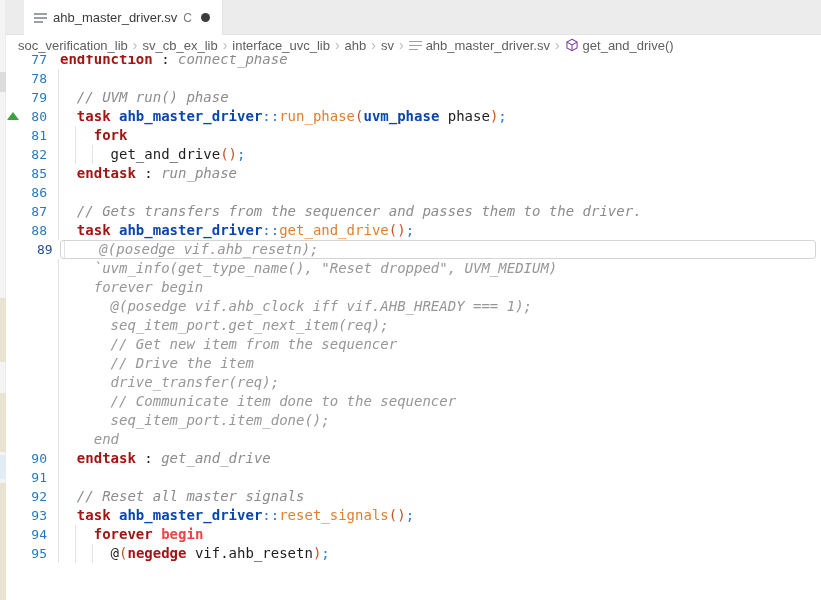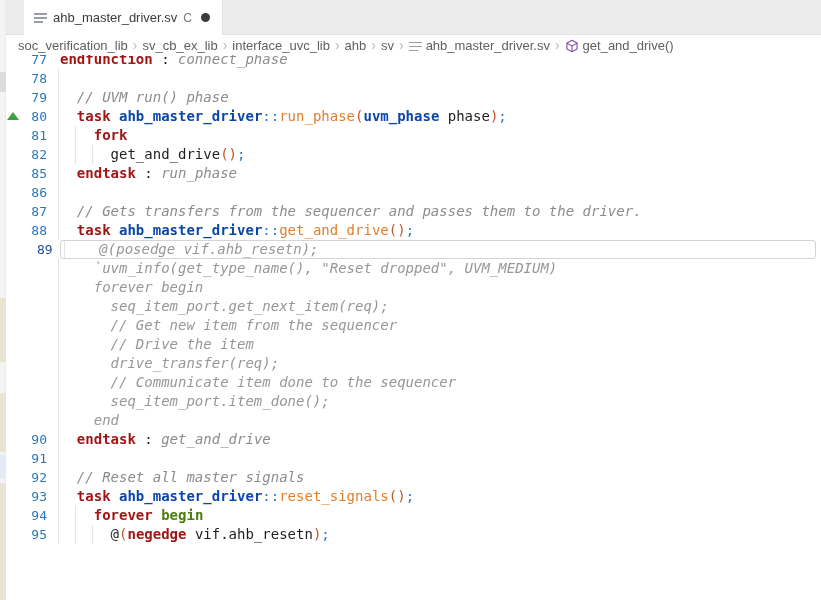--- a/index.html
+++ b/index.html
@@ -23,21 +23,21 @@
 
   .fileicon { display:inline-block; width:13px; height:13px; position:relative; }
   .fileicon i { position:absolute; left:0; height:1.5px; background:#9a9ea6; width:13px; }
   .fileicon i:nth-child(1){ top:2px; } .fileicon i:nth-child(2){ top:6px; }
   .fileicon i:nth-child(3){ top:10px; width:9px; }
 
   
   .breadcrumbs { position:relative; z-index:3; background:#ffffff; height:20px;
                  display:flex; align-items:center; padding-left:18px;
                  font-size:13px; color:#5f5f5f; white-space:nowrap; }
-  .crumb { display:inline-flex; align-items:flex-end; gap:4px; cursor:pointer; }
+  .crumb { display:inline-flex; align-items:center; gap:4px; cursor:pointer; }
   .crumb-sep { color:#b8b8b8; margin:0 5px; font-size:14px; }
   .method-svg { width:14px; height:14px; }
 
   
   .editor { position:relative; z-index:1; }
   .lines { margin-top:-5px; }
   .row { position:relative; display:flex; height:19px; line-height:19px;
          font-family:"DejaVu Sans Mono", monospace; }
   .gutter { position:relative; flex:0 0 60px; }
   .lnum { font-size:13px; color:#2878be; text-align:right; padding-right:13px; }
@@ -45,21 +45,21 @@
   .marker { position:absolute; left:7px; top:5px; width:0; height:0;
             border-left:6px solid transparent; border-right:6px solid transparent;
             border-bottom:8px solid #3ba33b; cursor:pointer; }
   .code { position:relative; flex:1; white-space:pre; font-size:14px; }
   .guide { position:absolute; top:0; bottom:0; width:1px; background:#e3e3e3; }
   .row.current::after { content:""; position:absolute; left:60px; right:5px; top:0;
                         bottom:0; border:1px solid #d4d4d4; border-radius:3px;
                         pointer-events:none; }
   
   .tk-kw  { color:#a31515; font-weight:bold; }
-  .tk-kwb { color:#4d7c0f; font-weight:bold; }
+  .tk-kwb { color:#ef4444; font-weight:bold; }
   .tk-typ { color:#0a46ad; font-weight:bold; }
   .tk-fn  { color:#e0802e; }
   .tk-op  { color:#2d7ad2; }
   .tk-par { color:#c2552b; }
   .tk-pln { color:#1e1e1e; }
   .tk-cmt { color:#8c8c8c; font-style:italic; }
   .tk-lbl { color:#8c8c8c; font-style:italic; }
   .tk-gh  { color:#979797; font-style:italic; }
 </style>
 </head>
@@ -203,20 +203,26 @@
       <div class="row">
         <div class="gutter">
           <div class="lnum"></div>
         </div>
         <div class="code"><span class="guide" style="left: calc(0ch - 2px);"></span><span class="tk-gh">    forever begin</span></div>
       </div>
       <div class="row">
         <div class="gutter">
           <div class="lnum"></div>
         </div>
+        <div class="code"><span class="guide" style="left: calc(0ch - 2px);"></span><span class="tk-gh">      @(posedge vif.ahb_clock iff vif.AHB_HREADY === 1);</span></div>
+      </div>
+      <div class="row">
+        <div class="gutter">
+          <div class="lnum"></div>
+        </div>
         <div class="code"><span class="guide" style="left: calc(0ch - 2px);"></span><span class="tk-gh">      seq_item_port.get_next_item(req);</span></div>
       </div>
       <div class="row">
         <div class="gutter">
           <div class="lnum"></div>
         </div>
         <div class="code"><span class="guide" style="left: calc(0ch - 2px);"></span><span class="tk-gh">      // Get new item from the sequencer</span></div>
       </div>
       <div class="row">
         <div class="gutter">

